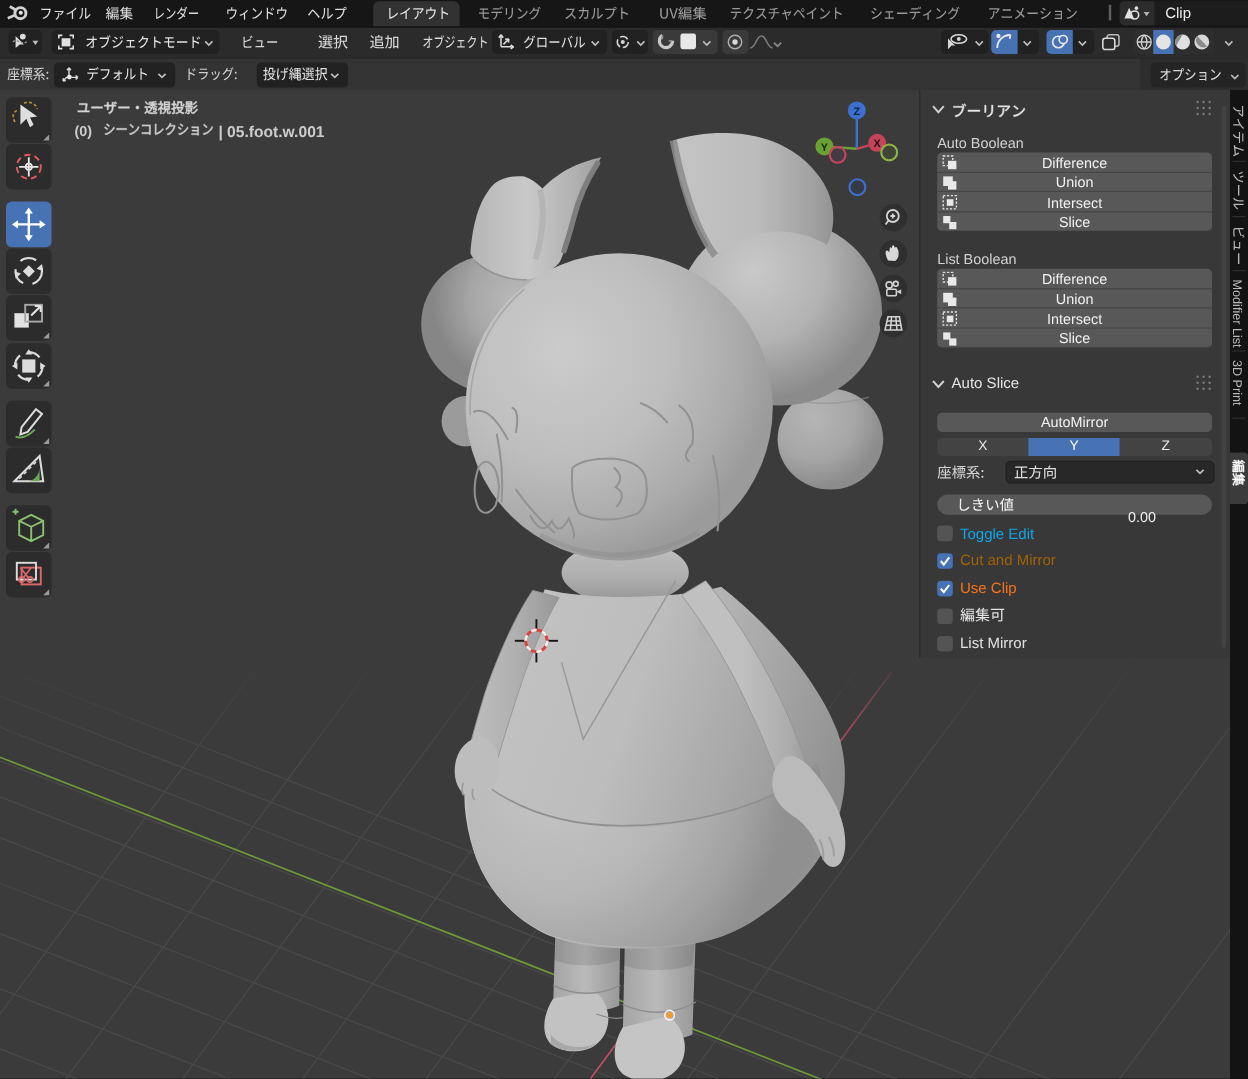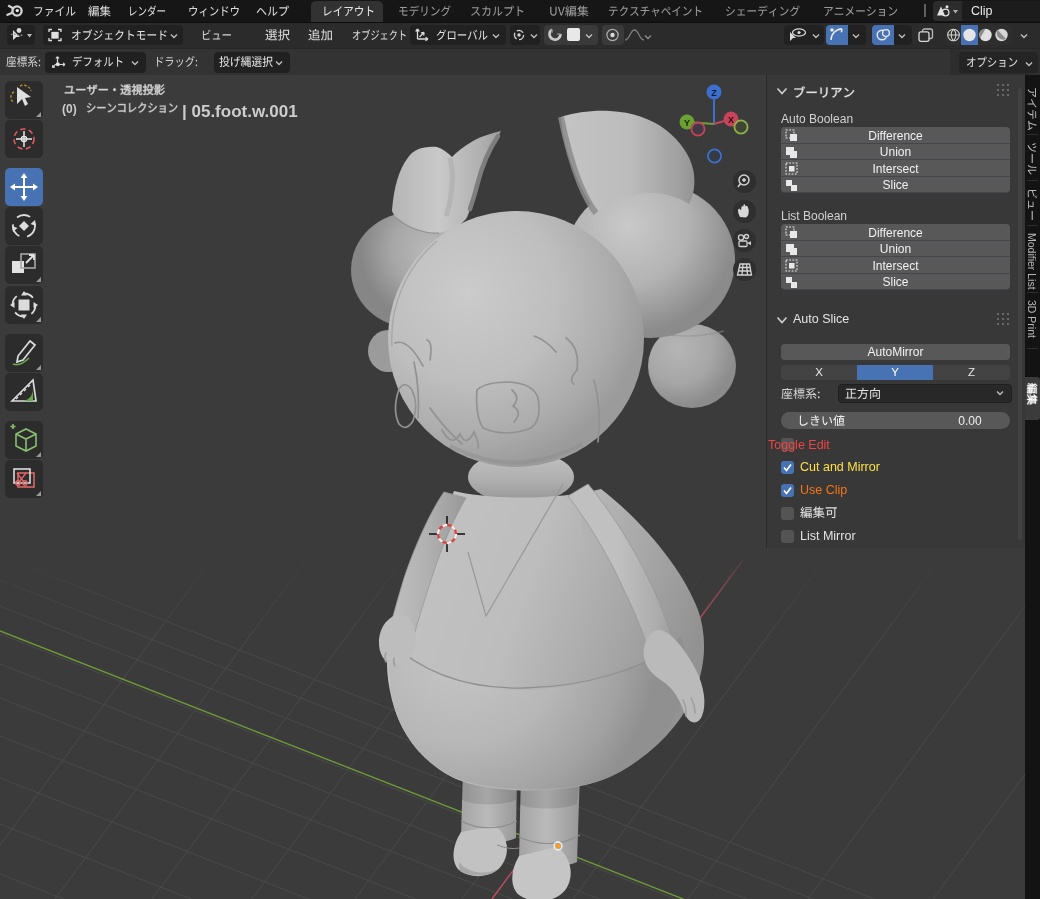--- a/index.html
+++ b/index.html
@@ -603,21 +603,21 @@
       <use href="#j30f3" x="500"></use>
       <use href="#j30b3" x="750"></use>
       <use href="#j30ec" x="1000"></use>
       <use href="#j30af" x="1250"></use>
       <use href="#j30b7" x="1500"></use>
       <use href="#j30e7" x="1750"></use>
       <use href="#j30f3" x="2000"></use>
     </g>
   </svg>
 <div class="abs" style="left:62px;top:101.5px;font-size:12px;font-weight:bold;color:#cdcdcd">(0)</div>
-<div class="abs" style="left:182px;top:101.5px;font-size:17px;font-weight:bold;color:#cdcdcd">| 05.foot.w.001</div>
+<div class="abs" style="left:182px;top:101.5px;font-size:13px;font-weight:bold;color:#cdcdcd">| 05.foot.w.001</div>
 <div class="abs" style="left:5px;top:81px;width:38px;height:38px;background:#2c2c2c;border-radius:5px"></div>
 <svg class="abs" style="left:6px;top:82px" width="36" height="36" viewBox="0 0 36 36">
     <path d="M11 5 L11 22 L16 17 L19 24 L22 22 L19 16 L25 15 Z" fill="#dedede"></path>
 <path d="M8 10 C4 12 4 18 8 21" stroke="#b98f2d" stroke-dasharray="2.5 1.8" fill="none" stroke-width="1.4"></path>
 <path d="M14 4 C18 2 24 4 25 9" stroke="#b98f2d" stroke-dasharray="2.5 1.8" fill="none" stroke-width="1.4"></path>
   </svg>
 <svg class="abs" style="left:36px;top:112px" width="6" height="6" viewBox="0 0 6 6">
     <path d="M5 0 L5 5 L0 5 Z" fill="#9a9a9a"></path>
   </svg>
 <div class="abs" style="left:5px;top:120px;width:38px;height:38px;background:#2c2c2c;border-radius:5px"></div>
@@ -813,28 +813,28 @@
 <div class="abs" style="left:781px;top:365px;width:229px;height:15px;background:#434343;border-radius:4px"></div>
 <div class="abs" style="left:857px;top:365px;width:76px;height:15px;background:#4772b3"></div>
 <div class="abs" style="left:781px;top:365.5px;width:76px;text-align:center;font-size:11.5px;color:#e8e8e8">X</div>
 <div class="abs" style="left:857px;top:365.5px;width:76px;text-align:center;font-size:11.5px;color:#fff">Y</div>
 <div class="abs" style="left:933px;top:365.5px;width:77px;text-align:center;font-size:11.5px;color:#e8e8e8">Z</div>
 <div class="abs" style="left:838px;top:384px;width:172px;height:17px;background:#282828;border-radius:4px;border:1px solid #1f1f1f"></div>
 <svg class="abs" style="left:996px;top:390px" width="8.0" height="6.0" viewBox="0 0 8 6">
     <path d="M1 1.5 L4 4.5 L7 1.5" stroke="#bdbdbd" stroke-width="1.4" fill="none"></path>
   </svg>
 <div class="abs" style="left:781px;top:412px;width:229px;height:17px;background:#585858;border-radius:9px"></div>
-<div class="abs" style="left:940px;top:414px;width:60px;text-align:center;font-size:12px;color:#f0f0f0">0.00</div>
+<div class="abs" style="left:940px;top:424px;width:60px;text-align:left;font-size:12px;color:#f0f0f0">0.00</div>
 <div class="abs" style="left:781px;top:438px;width:13px;height:13px;background:#545454;border-radius:3px"></div>
-<div class="abs" style="left:768px;top:438px;font-size:12.5px;color:#ef4444">Toggle Edit</div>
+<div class="abs" style="left:800px;top:438px;font-size:12.5px;color:#0ea5e9">Toggle Edit</div>
 <div class="abs" style="left:781px;top:461px;width:13px;height:13px;background:#4772b3;border-radius:3px"></div>
 <svg class="abs" style="left:781px;top:461px" width="13" height="13" viewBox="0 0 13 13">
     <path d="M3 6.5 L5.5 9.5 L10 3.5" stroke="#fff" stroke-width="1.7" fill="none"></path>
   </svg>
-<div class="abs" style="left:800px;top:460px;font-size:12.5px;color:#fde047">Cut and Mirror</div>
+<div class="abs" style="left:800px;top:460px;font-size:12.5px;color:#a16207">Cut and Mirror</div>
 <div class="abs" style="left:781px;top:484px;width:13px;height:13px;background:#4772b3;border-radius:3px"></div>
 <svg class="abs" style="left:781px;top:484px" width="13" height="13" viewBox="0 0 13 13">
     <path d="M3 6.5 L5.5 9.5 L10 3.5" stroke="#fff" stroke-width="1.7" fill="none"></path>
   </svg>
 <div class="abs" style="left:800px;top:483px;font-size:12.5px;color:#f97316">Use Clip</div>
 <div class="abs" style="left:781px;top:507px;width:13px;height:13px;background:#545454;border-radius:3px"></div>
 <div class="abs" style="left:781px;top:530px;width:13px;height:13px;background:#545454;border-radius:3px"></div>
 <div class="abs" style="left:800px;top:529px;font-size:12.5px;color:#e2e2e2">List Mirror</div>
 <svg style="position:absolute;left:766px;top:75px" width="259" height="473" viewBox="766 75 259 473">
     <g transform="translate(793,97) scale(0.0496,0.0492)" fill="#e6e6e6" stroke="#e6e6e6" stroke-width="8.1">

